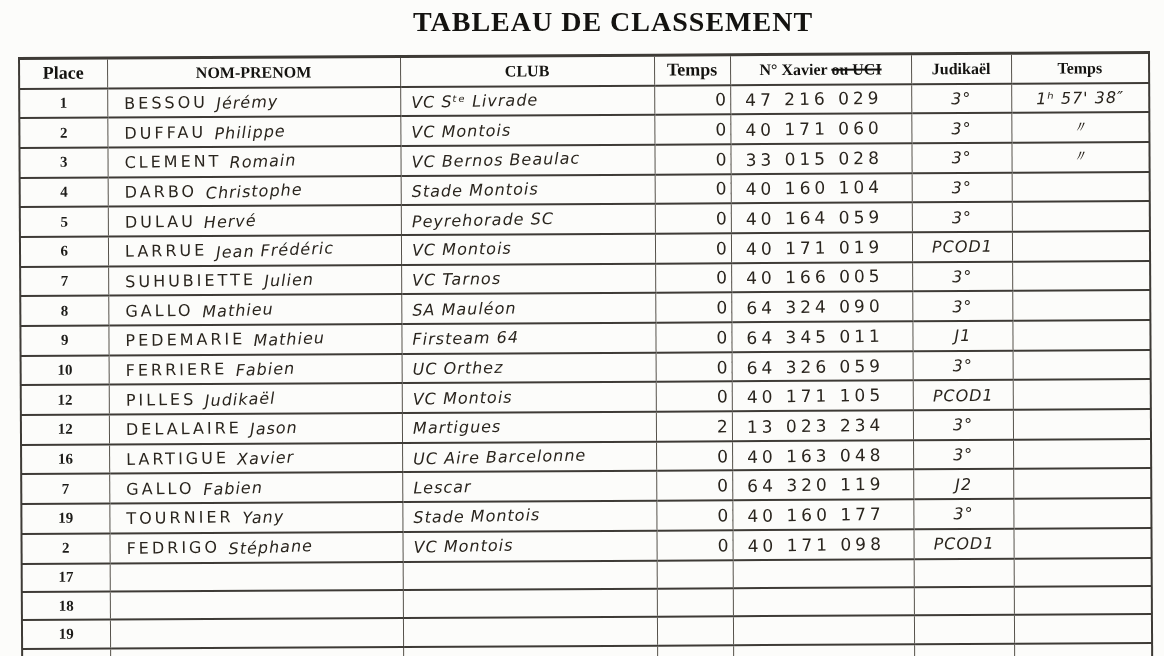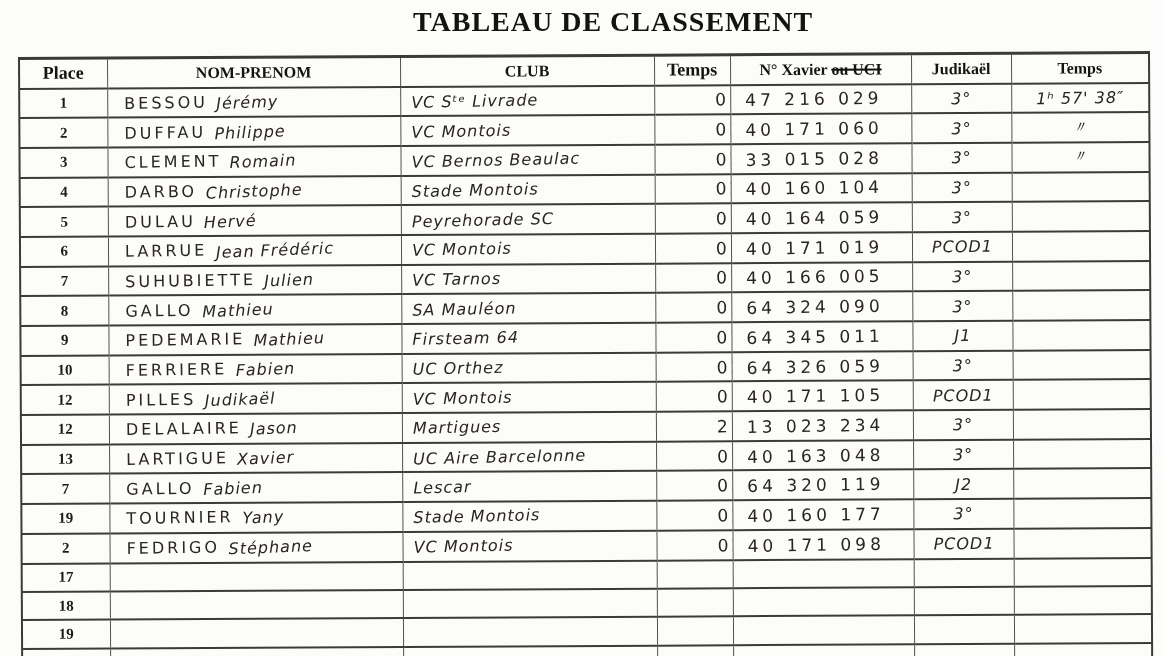--- a/index.html
+++ b/index.html
@@ -187,21 +187,21 @@
           <tr>
     <td class="place">12</td>
     <td class="name-cell"><span class="hw last">DELALAIRE</span><span class="hw first">Jason</span></td>
     <td class="club-cell"><span class="hw club">Martigues</span></td>
     <td class="nation-cell"><span class="hw nation">21</span></td>
     <td class="lic-cell"><span class="hw licence">13 023 234</span></td>
     <td class="cat-cell"><span class="hw category">3°</span></td>
     <td class="time-cell"><span class="hw time"></span></td>
   </tr>
           <tr>
-    <td class="place">13</td>
+    <td class="place">16</td>
     <td class="name-cell"><span class="hw last">LARTIGUE</span><span class="hw first">Xavier</span></td>
     <td class="club-cell"><span class="hw club">UC Aire Barcelonne</span></td>
     <td class="nation-cell"><span class="hw nation">02</span></td>
     <td class="lic-cell"><span class="hw licence">40 163 048</span></td>
     <td class="cat-cell"><span class="hw category">3°</span></td>
     <td class="time-cell"><span class="hw time"></span></td>
   </tr>
           <tr>
     <td class="place">7</td>
     <td class="name-cell"><span class="hw last">GALLO</span><span class="hw first">Fabien</span></td>

